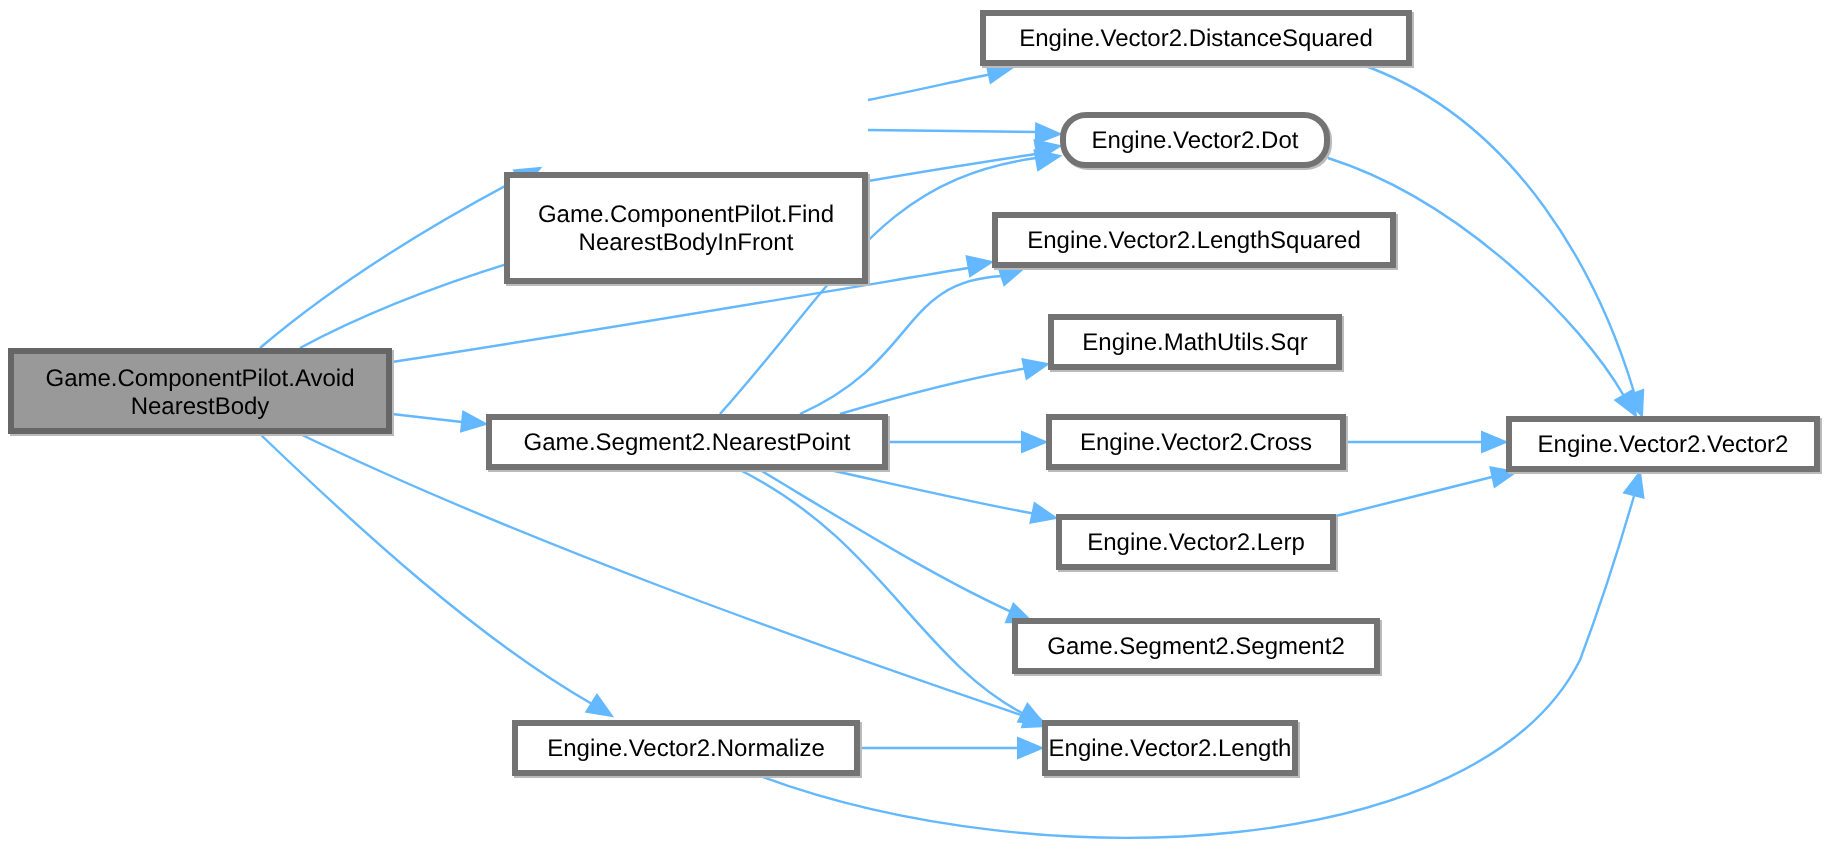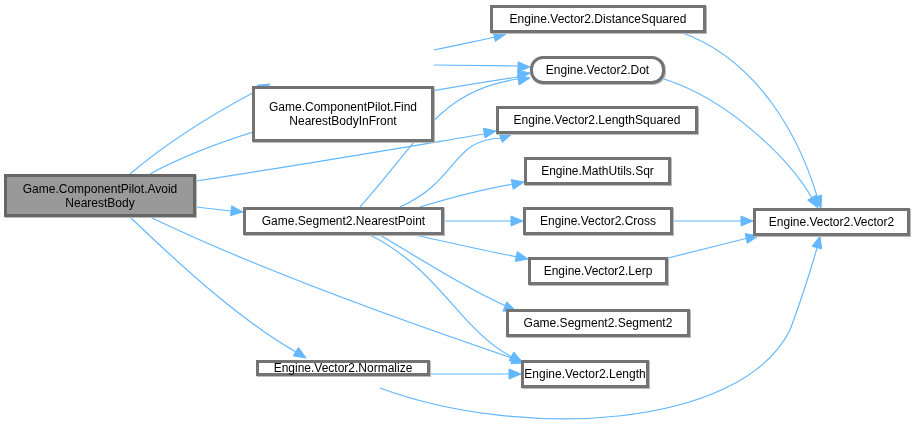--- a/index.html
+++ b/index.html
@@ -70,14 +70,14 @@
 NearestBodyInFront</div>
 <div class="node" style="left:490px;top:5px;width:216px;height:28px;">Engine.Vector2.DistanceSquared</div>
 <div class="node" style="left:530px;top:56px;width:135px;height:28px;border-radius:13px;">Engine.Vector2.Dot</div>
 <div class="node" style="left:496px;top:106px;width:202px;height:28px;">Engine.Vector2.LengthSquared</div>
 <div class="node" style="left:524px;top:157px;width:147px;height:28px;">Engine.MathUtils.Sqr</div>
 <div class="node" style="left:243px;top:207px;width:201px;height:28px;">Game.Segment2.NearestPoint</div>
 <div class="node" style="left:523px;top:207px;width:150px;height:28px;">Engine.Vector2.Cross</div>
 <div class="node" style="left:528px;top:257px;width:140px;height:28px;">Engine.Vector2.Lerp</div>
 <div class="node" style="left:506px;top:309px;width:184px;height:28px;">Game.Segment2.Segment2</div>
 <div class="node" style="left:521px;top:360px;width:128px;height:28px;">Engine.Vector2.Length</div>
-<div class="node" style="left:256px;top:360px;width:174px;height:16px;">Engine.Vector2.Normalize</div>
+<div class="node" style="left:256px;top:360px;width:174px;height:28px;">Engine.Vector2.Normalize</div>
 <div class="node" style="left:753px;top:208px;width:157px;height:28px;">Engine.Vector2.Vector2</div>
 
 </body></html>

